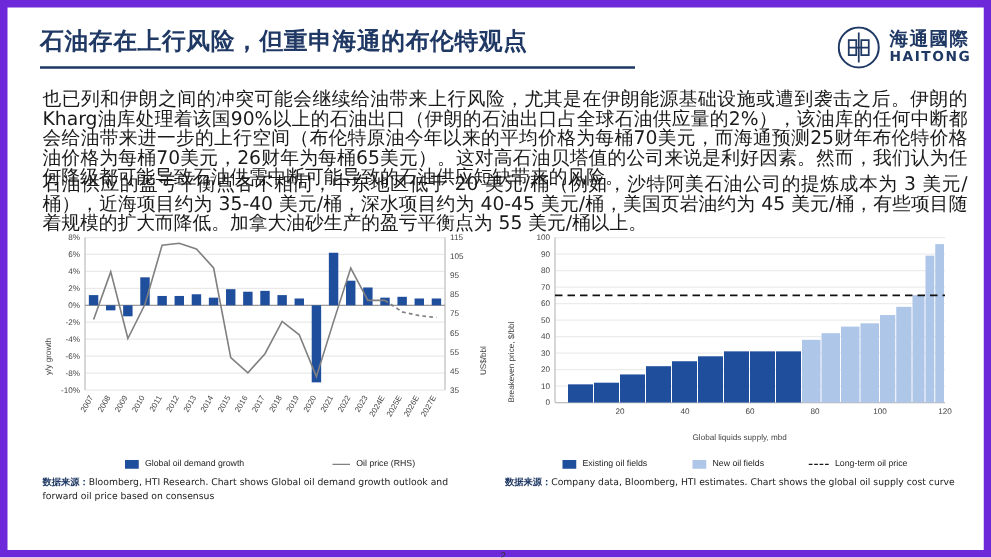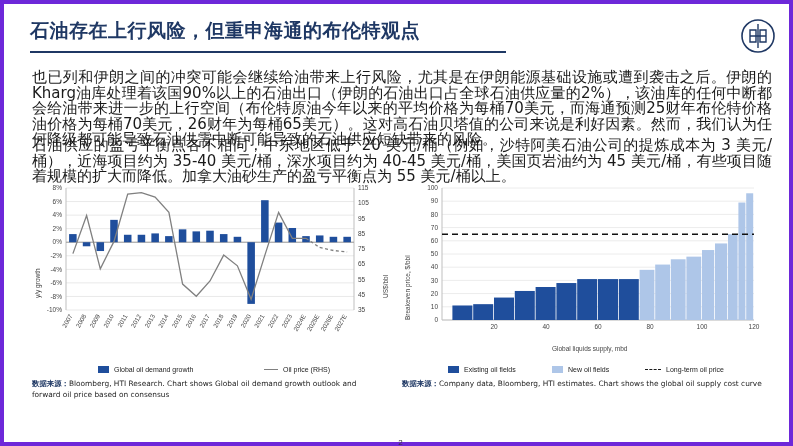--- a/index.html
+++ b/index.html
@@ -6,21 +6,21 @@
   body{
     width:793px;height:446px;
     background:#ffffff;
     font-family:"Liberation Sans", sans-serif;
     color:#1c1c1c;
     position:relative;
     overflow:hidden;
   }
   .page{
     position:absolute;left:0;top:0;width:793px;height:446px;
-    border:4px solid #6d28d9;box-sizing:border-box;
+    border:6px solid #6d28d9;box-sizing:border-box;
   }
   
   .header{
     position:absolute;left:0;top:0;width:793px;height:62px;
   }
   .title{
     position:absolute;left:26px;top:14px;
     font-family:"DejaVu Sans", sans-serif;
     font-size:19px;font-weight:bold;color:#1F3864;
     letter-spacing:0.5px;
@@ -104,20 +104,24 @@
   <div class="header">
     <div class="title">石油存在上行风险，但重申海通的布伦特观点</div>
     <div class="title-underline"></div>
     <div class="logo">
       <span class="logo-mark">
         <svg width="34" height="34" viewBox="0 0 34 34">
           <circle cx="17" cy="17" r="16" fill="none" stroke="#1F3864" stroke-width="1.6"></circle>
           <path d="M9 11 h6 v12 h-6 z M19 11 h6 v12 h-6 z M9 17 h16" fill="none" stroke="#1F3864" stroke-width="1.4"></path>
           <path d="M17 5 v24" stroke="#1F3864" stroke-width="1.4"></path>
         </svg>
+      </span>
+      <span class="logo-text">
+        <div class="logo-cn">海通國際</div>
+        <div class="logo-en">HAITONG</div>
       </span>
     </div>
   </div>
 
   <div class="para" id="para1">也已列和伊朗之间的冲突可能会继续给油带来上行风险，尤其是在伊朗能源基础设施或遭到袭击之后。伊朗的Kharg油库处理着该国90%以上的石油出口（伊朗的石油出口占全球石油供应量的2%），该油库的任何中断都会给油带来进一步的上行空间（布伦特原油今年以来的平均价格为每桶70美元，而海通预测25财年布伦特价格油价格为每桶70美元，26财年为每桶65美元）。这对高石油贝塔值的公司来说是利好因素。然而，我们认为任何降级都可能导致石油供需中断可能导致的石油供应短缺带来的风险。</div>
   <div class="para" id="para2">石油供应的盈亏平衡点各不相同，中东地区低于 20 美元/桶（例如，沙特阿美石油公司的提炼成本为 3 美元/桶），近海项目约为 35-40 美元/桶，深水项目约为 40-45 美元/桶，美国页岩油约为 45 美元/桶，有些项目随着规模的扩大而降低。加拿大油砂生产的盈亏平衡点为 55 美元/桶以上。</div>
 
   <div class="chart-box" id="chart-left">
     <div class="axis-label-y" style="left:2px;top:118px;">y/y growth</div>
     <div class="axis-label-y" style="left:350px;top:118px;">US$/bbl</div>

